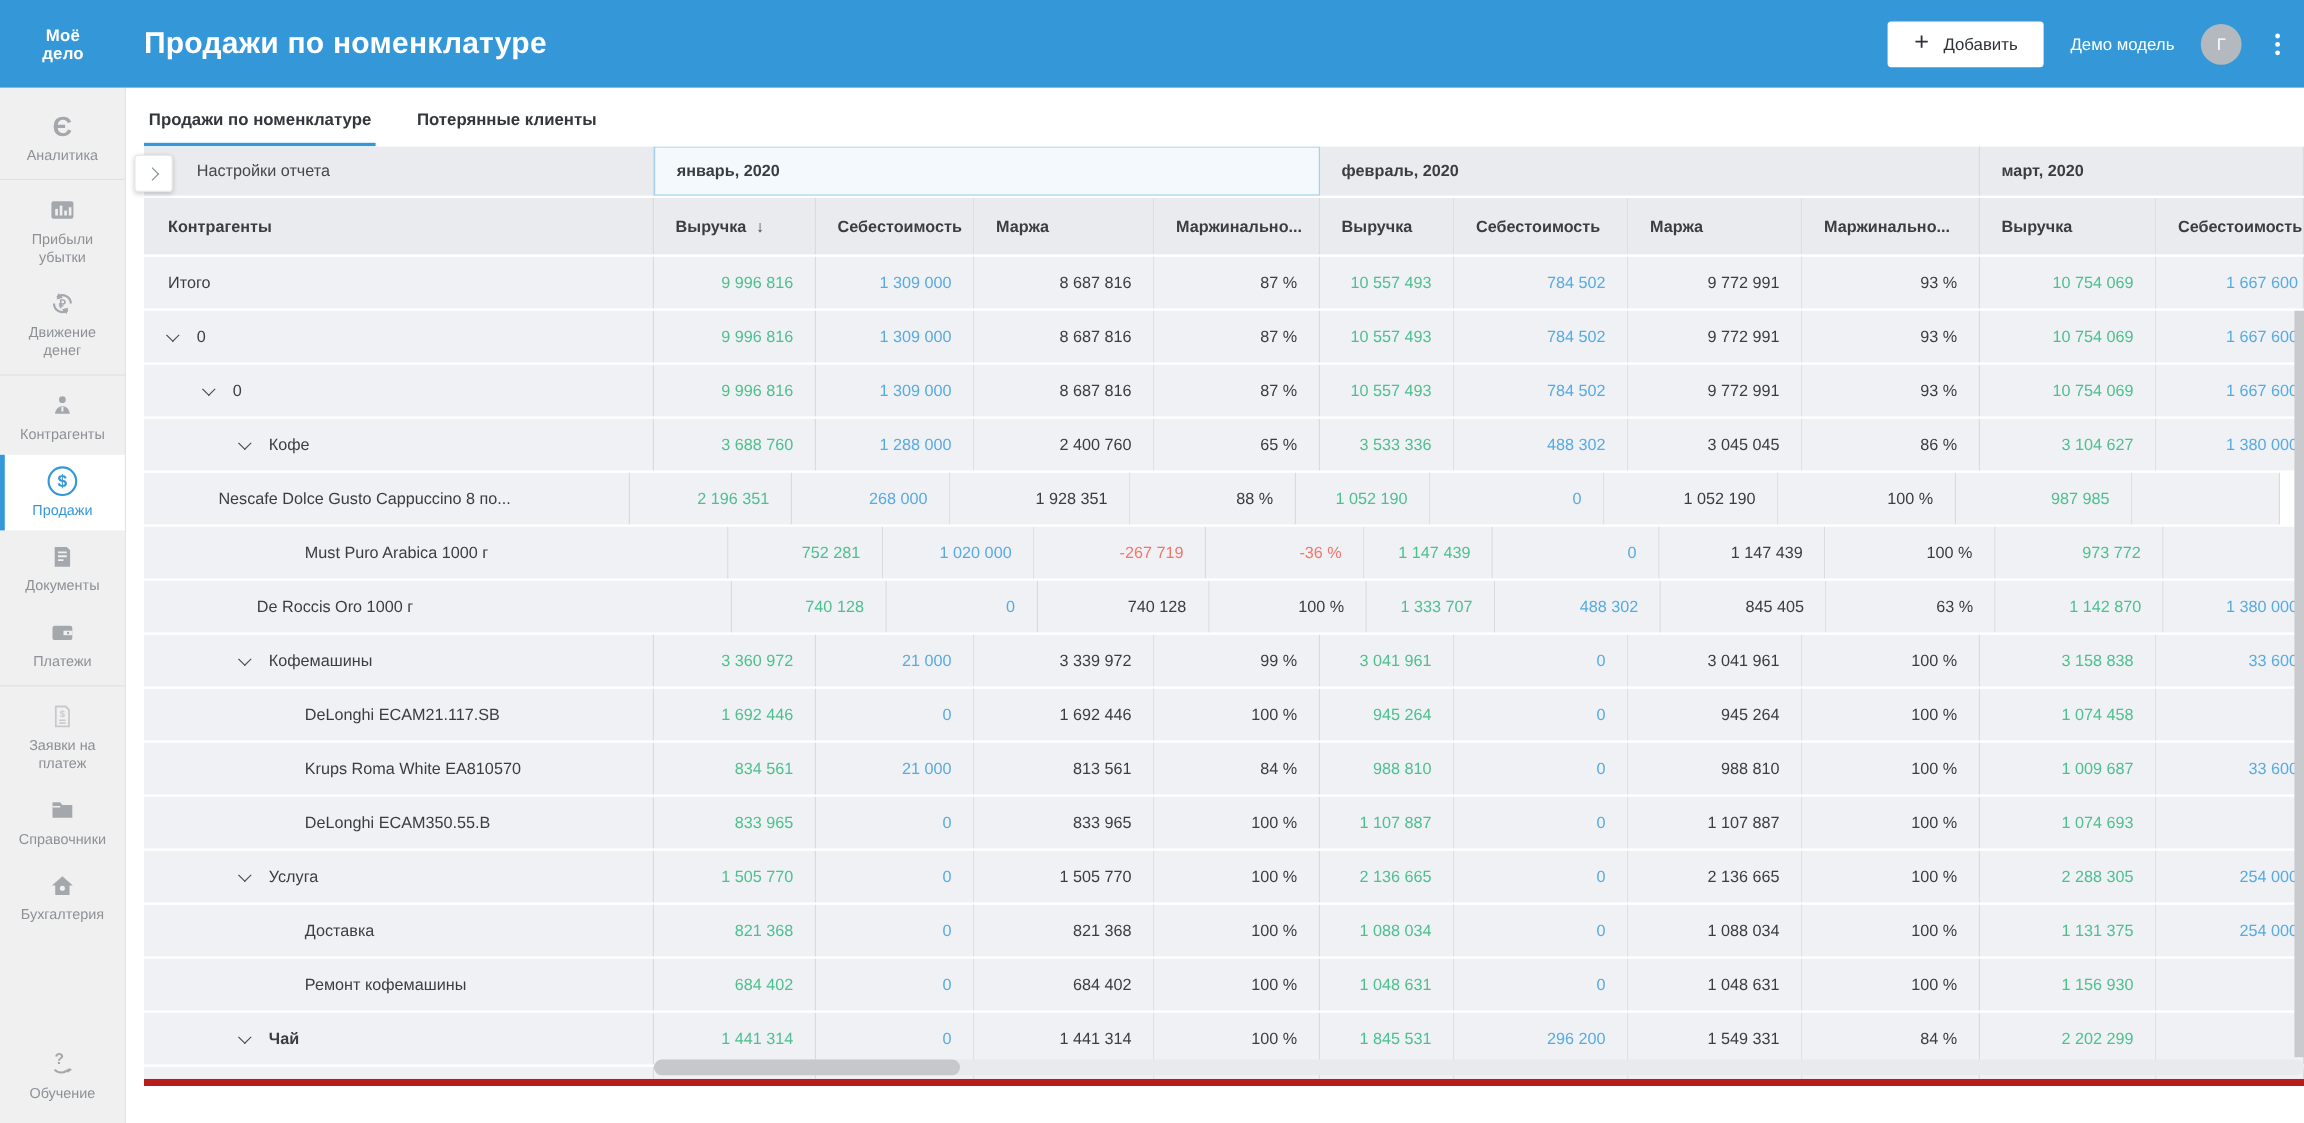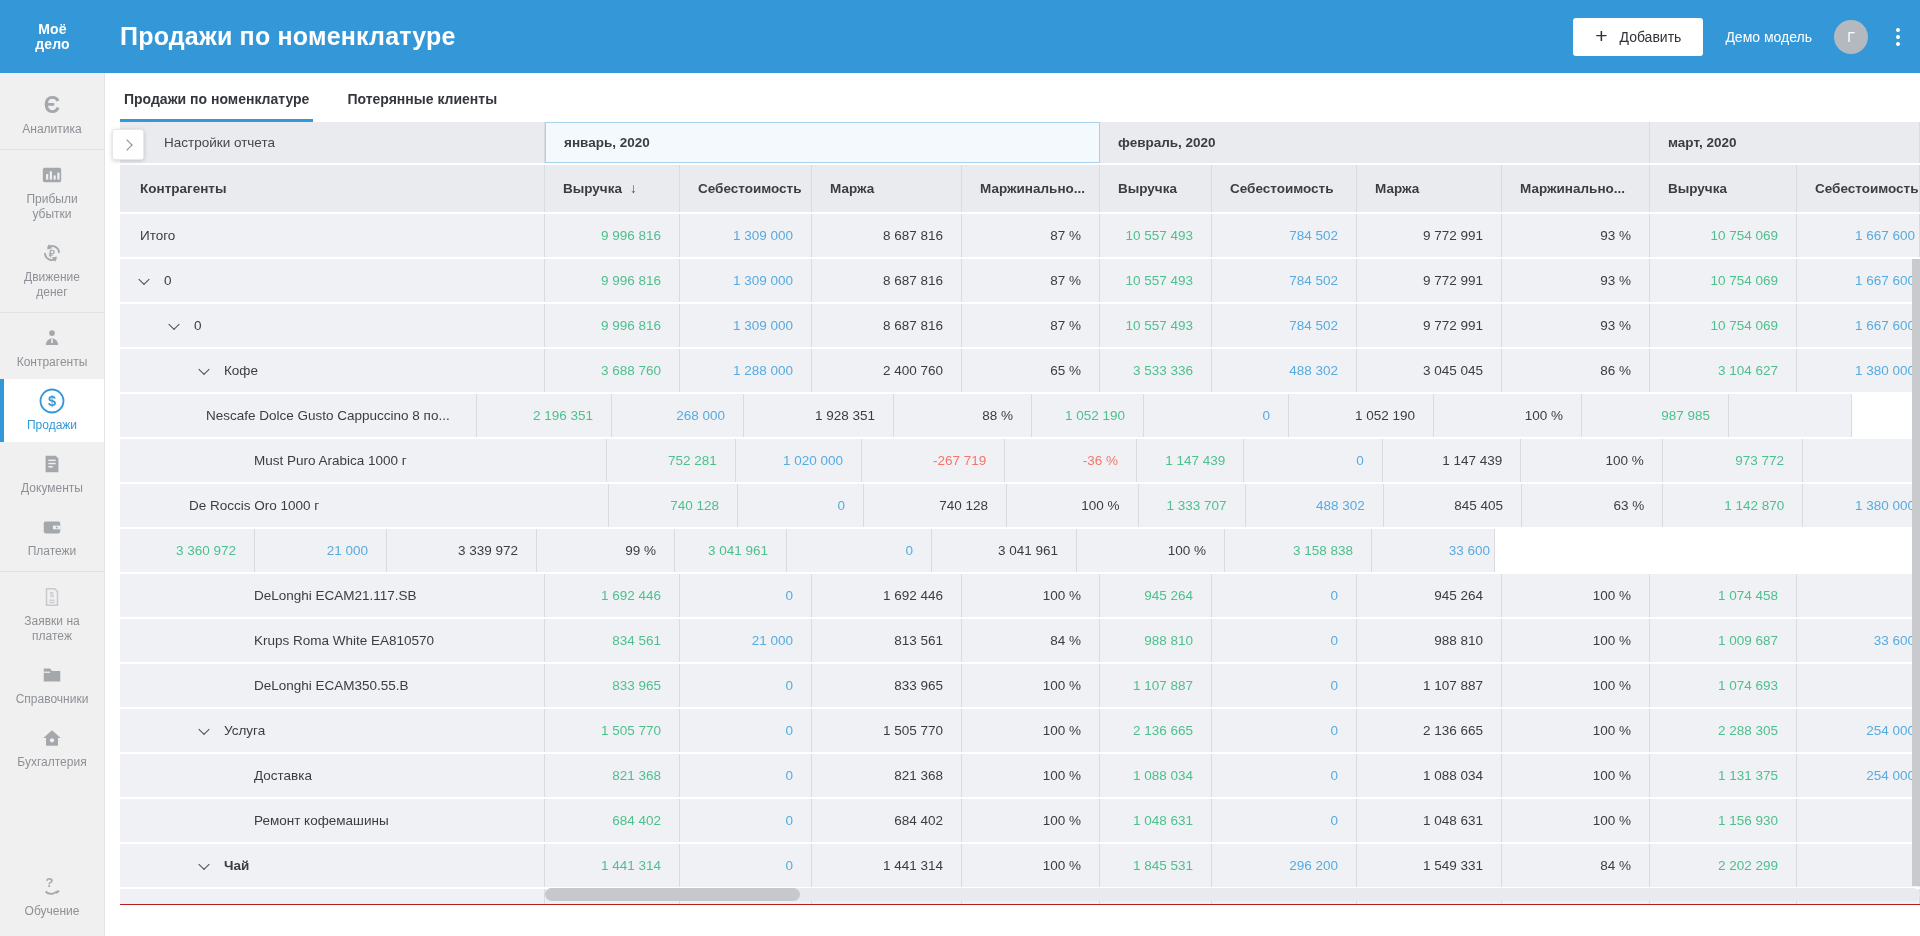--- a/index.html
+++ b/index.html
@@ -40,21 +40,21 @@
   .gl { font-size:23px; color:#a4a8ad; font-weight:bold; line-height:1; }
 
   
   .main { position:absolute; left:105px; top:73px; right:0; bottom:0; background:#fff; }
   .tabs { display:flex; gap:30px; padding-left:15px; height:49px; align-items:flex-end; }
   .tab { font-size:14px; color:#33363b; font-weight:600; padding:0 4px 12px;
     cursor:pointer; border-bottom:3px solid transparent; }
   .tab.active { border-bottom-color:var(--brand); }
 
   .report { position:absolute; left:15px; top:49px; right:0; bottom:31px;
-    overflow:hidden; background:#fff; border-bottom:1px solid #b91c1c;text-align:center; }
+    overflow:hidden; background:#fff; border-bottom:6px solid #b91c1c;text-align:center; }
   .trow { display:flex; margin-bottom:2px; }
   .cell { background:#f0f1f5; border-right:1px solid #dadbe0; display:flex;
     align-items:center; font-size:13.5px; color:var(--dark); overflow:hidden; }
   .month-row .cell, .header-row .cell { background:#eaebef; }
   .month-row { height:41px; }
   .month-row .cell { font-weight:600; padding-left:18px; }
   .settings-cell { padding-left:44px !important; font-weight:400 !important;
     color:#43464b; }
   .month-cell.selected { background:#f3f9fd; border:1px solid #a7d2ee; }
   .header-row { height:47px; }
@@ -320,21 +320,21 @@
             <div class="cell num v-mar" style="width: 150px;">2 400 760</div>
             <div class="cell num v-pct" style="width: 138px;">65 %</div>
             <div class="cell num v-rev" style="width: 112px;">3 533 336</div>
             <div class="cell num v-cost" style="width: 145px;">488 302</div>
             <div class="cell num v-mar" style="width: 145px;">3 045 045</div>
             <div class="cell num v-pct" style="width: 148px;">86 %</div>
             <div class="cell num v-rev" style="width: 147px;">3 104 627</div>
             <div class="cell num v-cost last-col" style="width: 123px;">1 380 000</div>
           </div>
           <div class="trow data-row">
-            <div class="cell name-cell" style="width: 357px; padding-left: 86px;">
+            <div class="cell name-cell" style="width: 405px; padding-left: 62px;">
               <span style="white-space: nowrap;">Nescafe Dolce Gusto Cappuccino 8 по...</span>
             </div>
             <div class="cell num v-rev" style="width: 135px;">2 196 351</div>
             <div class="cell num v-cost" style="width: 132px;">268 000</div>
             <div class="cell num v-mar" style="width: 150px;">1 928 351</div>
             <div class="cell num v-pct" style="width: 138px;">88 %</div>
             <div class="cell num v-rev" style="width: 112px;">1 052 190</div>
             <div class="cell num v-cost" style="width: 145px;">0</div>
             <div class="cell num v-mar" style="width: 145px;">1 052 190</div>
             <div class="cell num v-pct" style="width: 148px;">100 %</div>
@@ -350,35 +350,39 @@
             <div class="cell num v-mar neg" style="width: 150px;">-267 719</div>
             <div class="cell num v-pct neg" style="width: 138px;">-36 %</div>
             <div class="cell num v-rev" style="width: 112px;">1 147 439</div>
             <div class="cell num v-cost" style="width: 145px;">0</div>
             <div class="cell num v-mar" style="width: 145px;">1 147 439</div>
             <div class="cell num v-pct" style="width: 148px;">100 %</div>
             <div class="cell num v-rev" style="width: 147px;">973 772</div>
             <div class="cell num v-cost last-col" style="width: 123px;"></div>
           </div>
           <div class="trow data-row">
-            <div class="cell name-cell" style="width: 513px; padding-left: 69px;">
+            <div class="cell name-cell" style="width: 513px; padding-left: 94px;">
               <span style="white-space: nowrap;">De Roccis Oro 1000 г</span>
             </div>
             <div class="cell num v-rev" style="width: 135px;">740 128</div>
             <div class="cell num v-cost" style="width: 132px;">0</div>
             <div class="cell num v-mar" style="width: 150px;">740 128</div>
             <div class="cell num v-pct" style="width: 138px;">100 %</div>
             <div class="cell num v-rev" style="width: 112px;">1 333 707</div>
             <div class="cell num v-cost" style="width: 145px;">488 302</div>
             <div class="cell num v-mar" style="width: 145px;">845 405</div>
             <div class="cell num v-pct" style="width: 148px;">63 %</div>
             <div class="cell num v-rev" style="width: 147px;">1 142 870</div>
             <div class="cell num v-cost last-col" style="width: 123px;">1 380 000</div>
           </div>
           <div class="trow data-row">
+            <div class="cell name-cell" style="width: 425px; padding-left: 104px;">
+              <span class="chev" style="left: 80px;"></span>
+              <span style="white-space: nowrap;">Кофемашины</span>
+            </div>
             <div class="cell num v-rev" style="width: 135px;">3 360 972</div>
             <div class="cell num v-cost" style="width: 132px;">21 000</div>
             <div class="cell num v-mar" style="width: 150px;">3 339 972</div>
             <div class="cell num v-pct" style="width: 138px;">99 %</div>
             <div class="cell num v-rev" style="width: 112px;">3 041 961</div>
             <div class="cell num v-cost" style="width: 145px;">0</div>
             <div class="cell num v-mar" style="width: 145px;">3 041 961</div>
             <div class="cell num v-pct" style="width: 148px;">100 %</div>
             <div class="cell num v-rev" style="width: 147px;">3 158 838</div>
             <div class="cell num v-cost last-col" style="width: 123px;">33 600</div>

